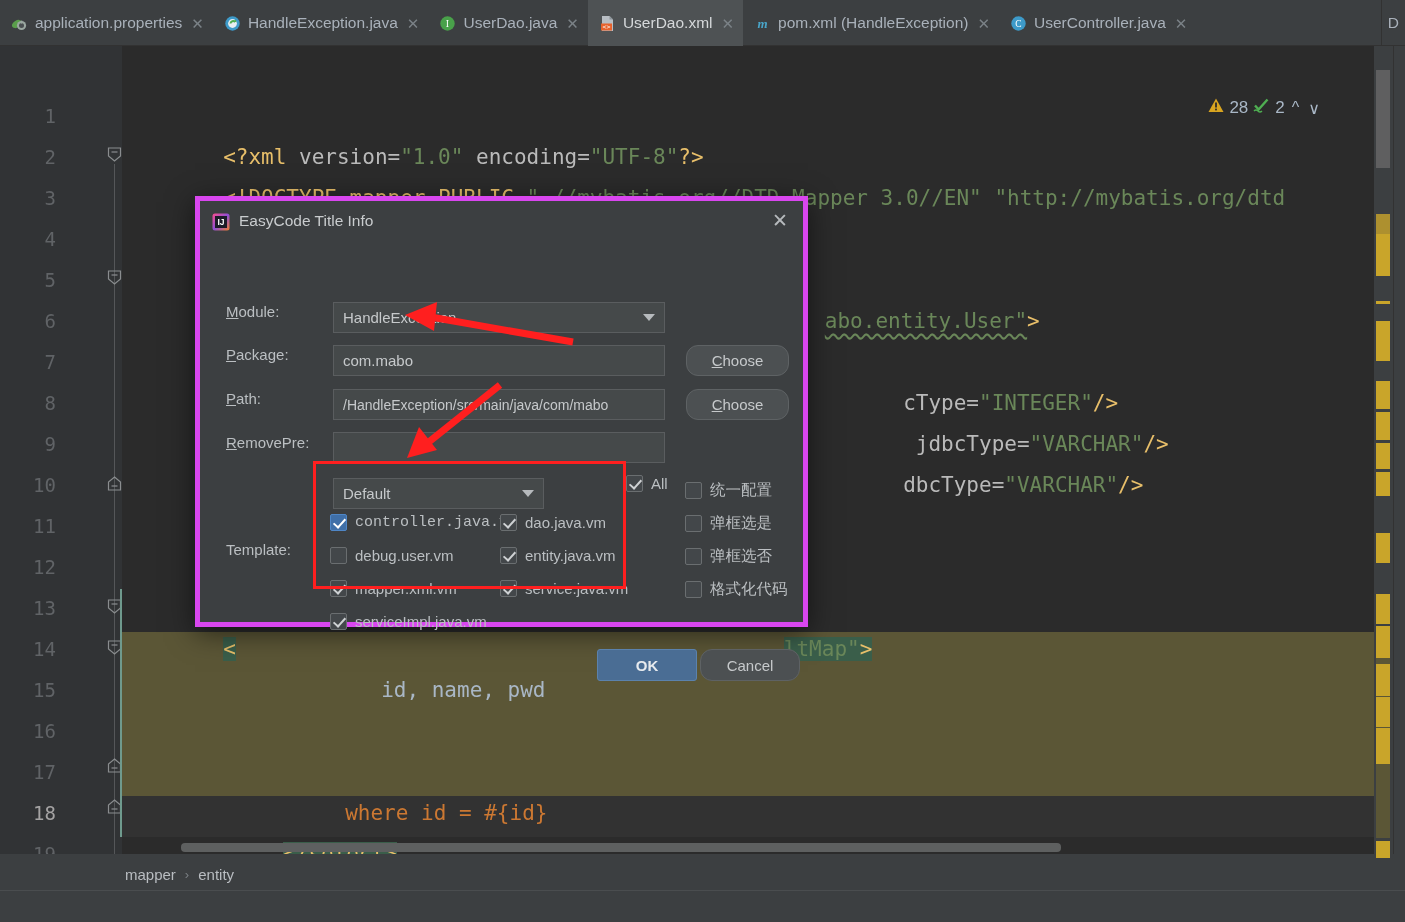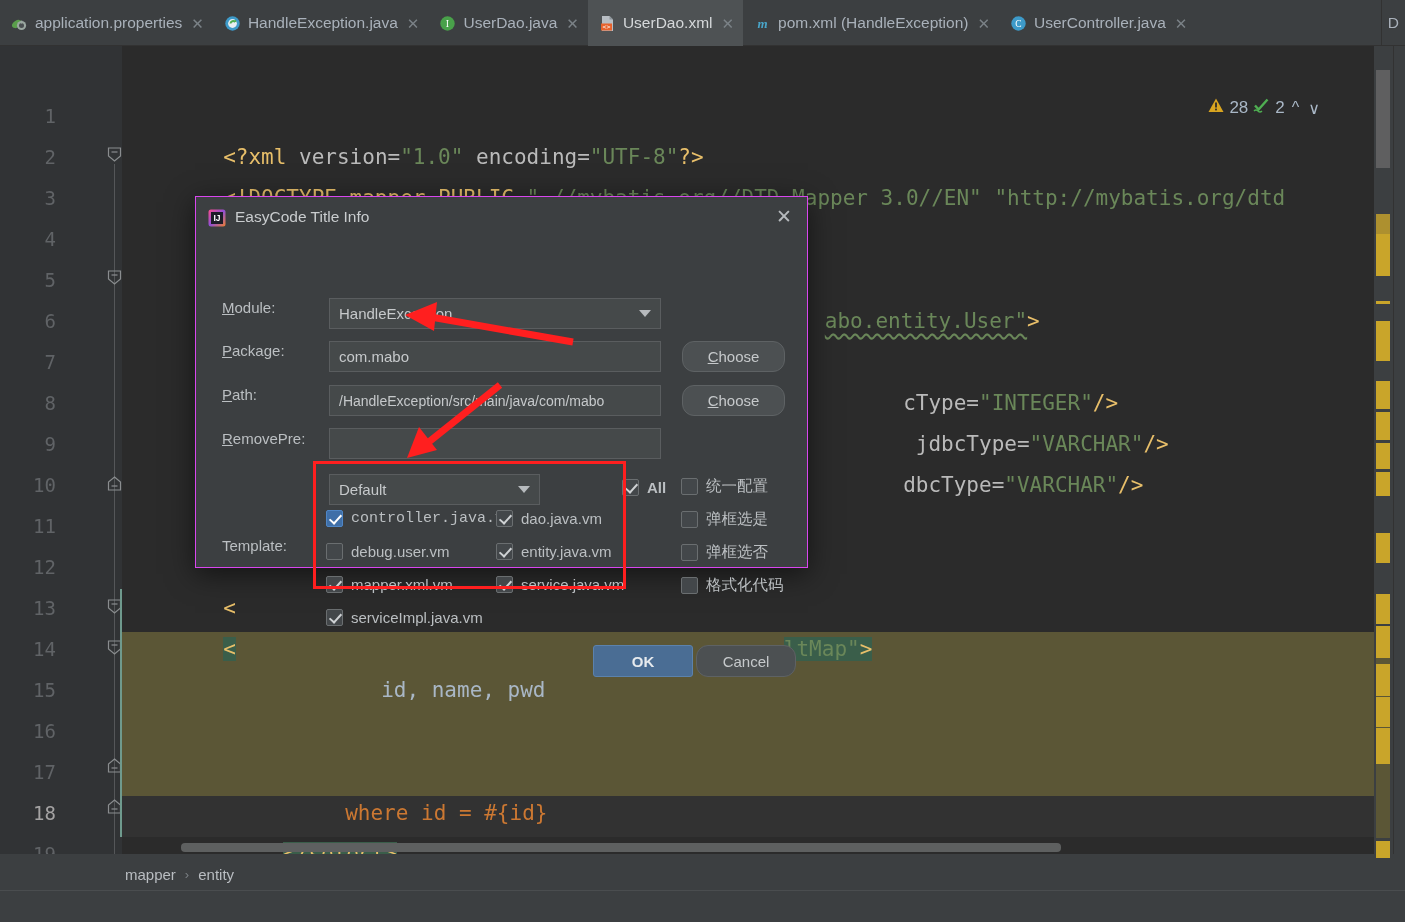--- a/index.html
+++ b/index.html
@@ -110,22 +110,22 @@
     font-size: 15px; color: #b9bdc1; background: #3c3f41; padding-left: 3px;
   }
   .bsep { color: #7a7f83; font-size: 13px; }
   .statusbar {
     position: absolute; left: 0; top: 890px; width: 1405px; height: 32px;
     background: #3c3f41; border-top: 1px solid #4a4d4f;
   }
 
   
   .dialog {
-    position: absolute; left: 195px; top: 196px; width: 613px; height: 372px;
-    background: #3c3f41; border: 1px solid #d946ef;
+    position: absolute; left: 195px; top: 196px; width: 613px; height: 431px;
+    background: #3c3f41; border: 5px solid #d946ef;
     box-shadow: 0 6px 26px rgba(0,0,0,.55); z-index: 50;
   }
   .dlg-title {
     position: relative; height: 40px; display: flex; align-items: center;
     padding: 0 12px; gap: 10px;
   }
   .dlg-title .t { font-size: 15.5px; color: #c9ccce; }
   .dlg-close {
     position: absolute; right: 14px; top: 11px; width: 18px; height: 18px;
     color: #b6babd; font-size: 19px; line-height: 17px; text-align: center; cursor: pointer;
@@ -486,21 +486,21 @@
       </div>
       <div class="finput" style="position:absolute; left:133px; top:191px; width:332px;">
         <span></span>
       </div>
 
       <div class="fcombo" style="position:absolute; left:133px; top:237px; width:211px;">
         <span>Default</span>
         <span class="caret"></span>
       </div>
 
-      <div class="cb" style="position:absolute; left:426px; top:242px;font-weight:bold;">
+      <div class="cb" style="position:absolute; left:426px; top:234px;">
         <span class="box on"></span>
         <span class="lb">All</span>
       </div>
 
       <div class="frow" style="left:26px; top:300px;">
         <span class="flabel">Template:</span>
       </div>
 
       <div class="cb" style="position:absolute; left:130px; top:273px;font-family:Liberation Mono, monospace;">
         <span class="box on focus"></span>

